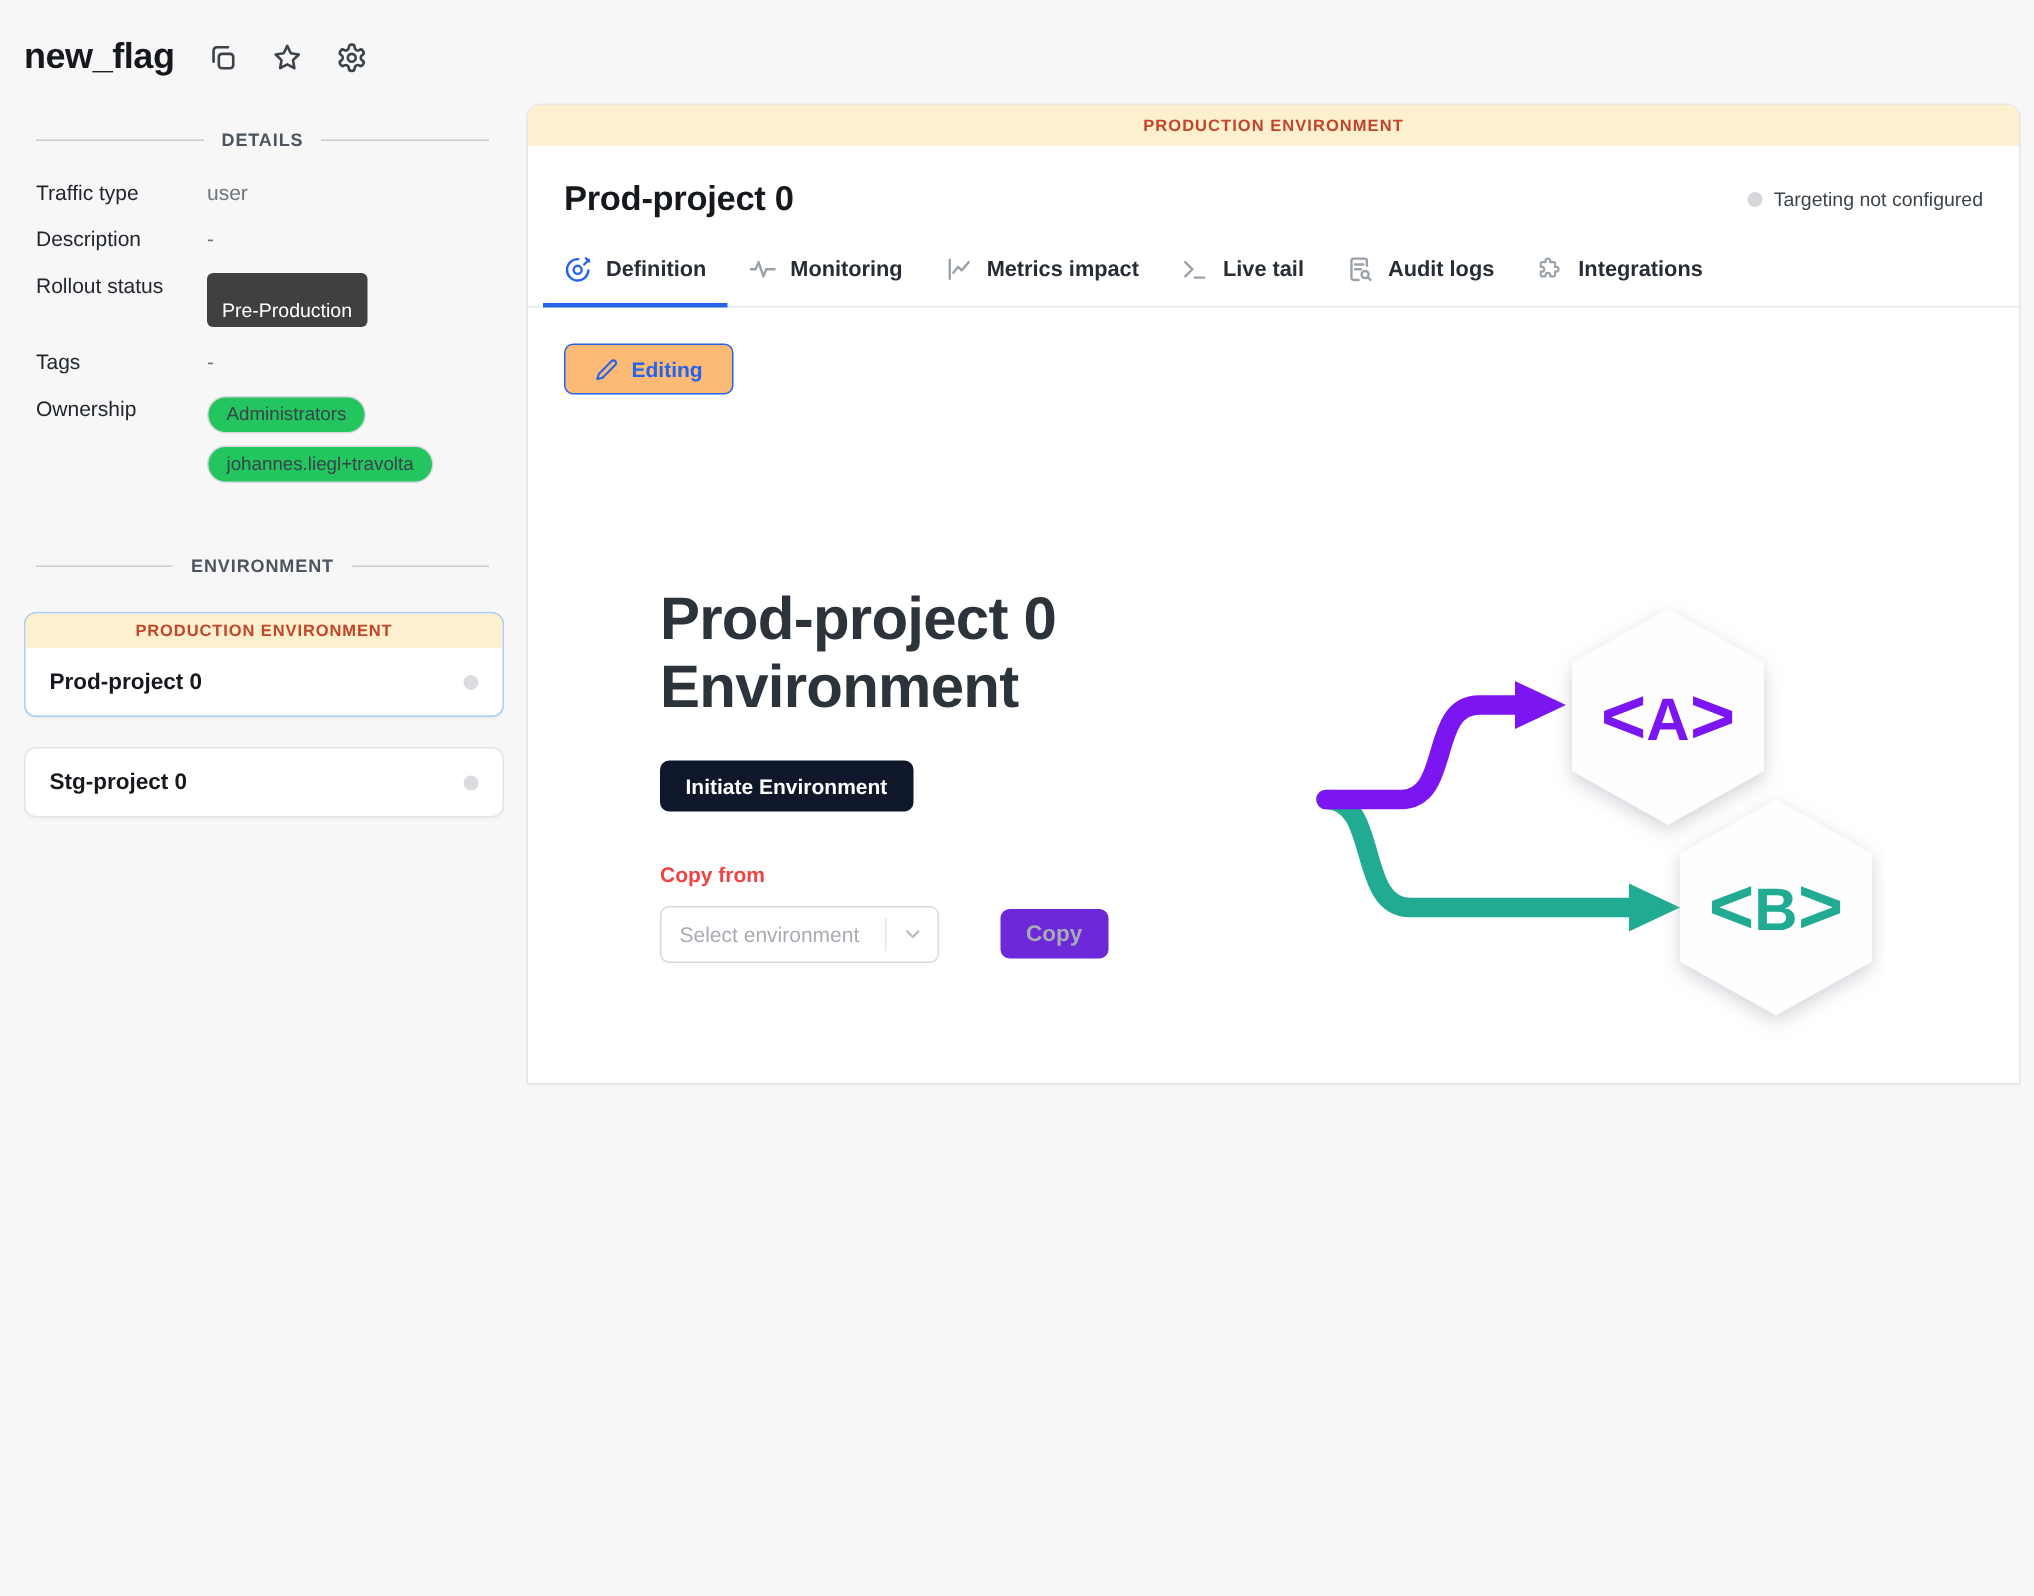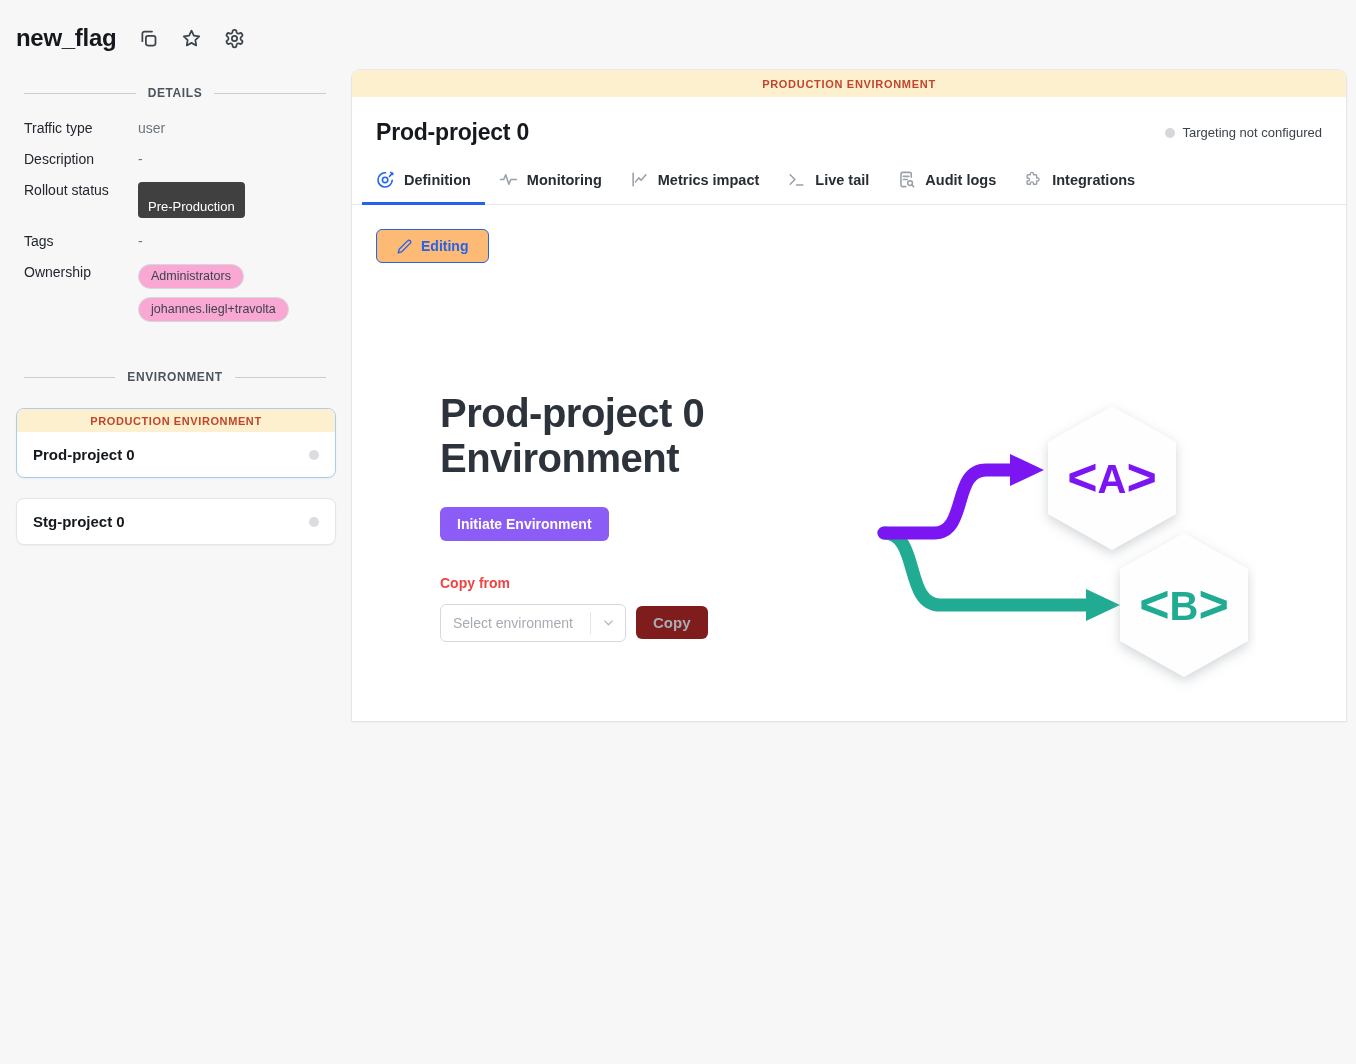--- a/index.html
+++ b/index.html
@@ -33,21 +33,21 @@
   }
   .details-rows { padding:18px 24px 0 24px; }
   .detail-row { display:flex; align-items:flex-start; margin-bottom:13px; }
   .detail-label { width:114px; flex:0 0 114px; font-size:14px; color:#22272e; padding-top:2px; }
   .detail-value { font-size:14px; color:#6e757d; padding-top:2px; }
   .badge-rollout {
     display:inline-block; background:#404040; color:#fff;
     font-size:13px; padding:17px 10px 4px; border-radius:4px;
   }
   .pill {
-    display:inline-block; background:#f9a8d4; border:1px solid #d6d9dc;
+    display:inline-block; background:#22c55e; border:1px solid #d6d9dc;
     color:#3c434b; font-size:12.5px; padding:4px 12px 5px; border-radius:13px;
     margin-bottom:8px;
   }
   .env-section { margin-top:40px; }
   .env-cards { padding:24px 16px 0 16px; }
   .env-card {
     background:#fff; border:1px solid #e3e5e8; border-radius:8px;
     margin-bottom:20px; overflow:hidden; cursor:pointer;
     box-shadow:0 1px 2px rgba(20,24,31,0.04);
   }
@@ -109,38 +109,39 @@
 
   .hero { display:flex; align-items:flex-start; margin:128px 0 0 64px; }
   .hero-left { width:356px; flex:0 0 356px; }
   .hero-title {
     font-size:40px; line-height:1.12; font-weight:700;
     color:#2d333b; letter-spacing:-0.5px; margin-bottom:26px;
   }
   .hero-title span { display:block; }
   .hero-desc { font-size:14px; line-height:1.35; color:#3c434b; margin-bottom:28px; }
   .initiate-btn {
-    background:#8b5cf6; color:#fff; border:none; border-radius:6px;
+    background:#0f172a; color:#fff; border:none; border-radius:6px;
     font-size:14px; font-weight:700; padding:9px 17px; cursor:pointer;
     font-family:inherit; margin-bottom:34px; display:inline-block;
   }
   .copy-from-label { font-size:14px; font-weight:700; color:#ef4444; margin-bottom:13px; }
   .copy-row { display:flex; align-items:center; gap:10px; }
   .select-box {
     display:flex; align-items:center; width:186px; height:38px;
     border:1px solid #d6d9dc; border-radius:6px; background:#fff; cursor:pointer;
   }
   .select-placeholder { flex:1; font-size:14px; color:#a7acb3; padding-left:12px; }
   .select-divider { width:1px; height:22px; background:#e3e5e8; }
   .select-chevron { width:34px; display:flex; justify-content:center; color:#b6bac0; }
   .select-chevron svg { width:13px; height:13px; }
   .copy-btn {
-    background:#7f1d1d; color:#a7acb3; border:none; border-radius:6px;
+    background:#6d28d9; color:#a7acb3; border:none; border-radius:6px;
     font-size:15px; font-weight:700; padding:8px 17px; cursor:default;
     font-family:inherit;
+    margin-left:31px;
   }
   .hero-illustration { margin:2px 0 0 80px; }
 </style>
 </head>
 <body>
 
 <div class="app-header">
   <div class="app-title">new_flag</div>
   <span class="hicon">
     <svg viewBox="0 0 24 24" fill="none" stroke="currentColor" stroke-width="2" stroke-linecap="round" stroke-linejoin="round">

